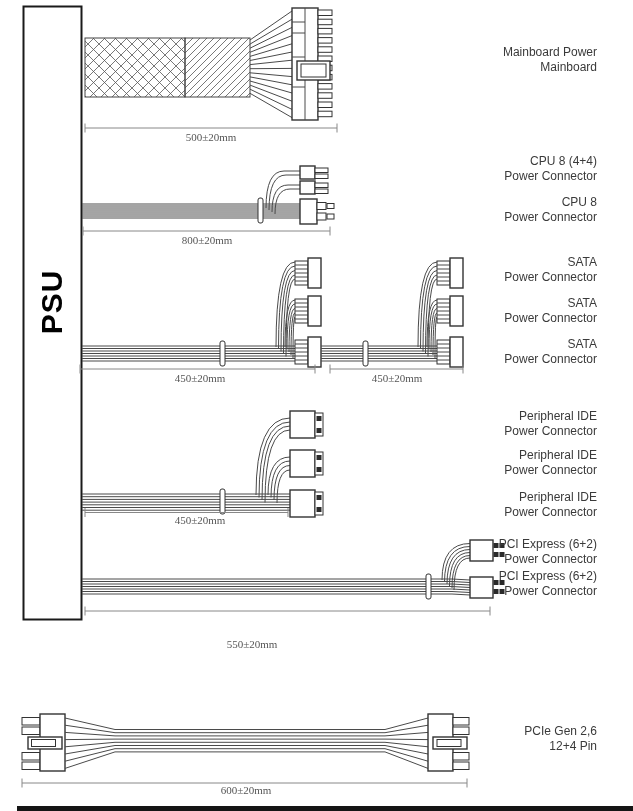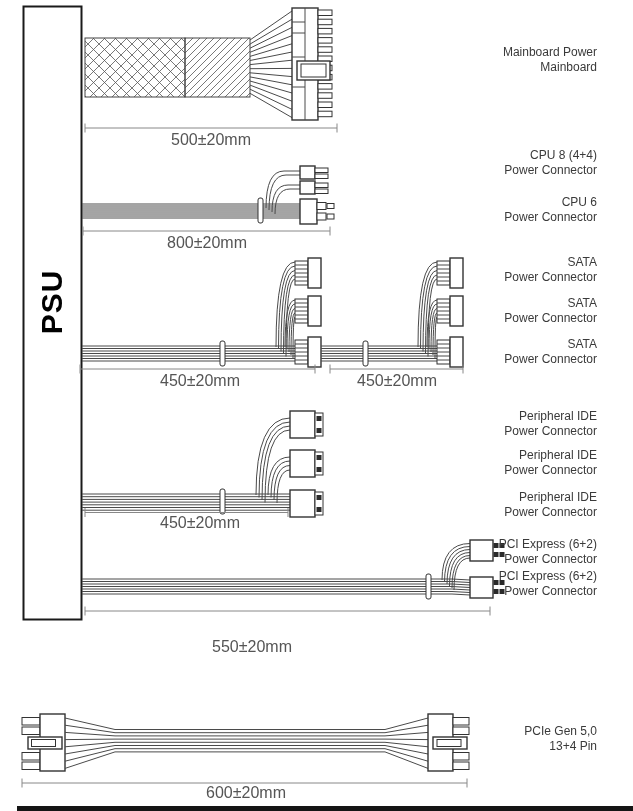--- a/index.html
+++ b/index.html
@@ -11,21 +11,21 @@
   
   .wire{stroke:#4a4a4a;stroke-width:1;fill:none;}
   .body{fill:#fff;stroke:#333;stroke-width:1.4;}
   .thin{fill:#fff;stroke:#333;stroke-width:1;}
   .dark{fill:#2a2a2a;stroke:none;}
   .hatchline{stroke:#555;stroke-width:0.8;}
   .dimline{stroke:#888;stroke-width:1;}
   
   .clabel{position:absolute;right:36px;text-align:right;font-size:12px;line-height:14.5px;color:#3a3a3a;}
   .clabel span{display:block;}
-  .dim{position:absolute;transform:translateX(-50%);font-size:16px;color:#555;white-space:nowrap;}
+  .dim{position:absolute;transform:translateX(-50%);font-size:11px;color:#555;white-space:nowrap;font-family:Liberation Serif, serif;}
   .psu-text{position:absolute;left:52px;top:302px;transform:translate(-50%,-50%) rotate(-90deg);
     font-size:30px;font-weight:700;letter-spacing:1px;color:#000;}
 </style>
 </head>
 <body>
 
 <div class="canvas">
 
 <svg class="art" width="633" height="811" viewBox="0 0 633 811">
   <defs>
@@ -337,26 +337,26 @@
     <rect x="17" y="806" width="616" height="5" fill="#151515"></rect>
   </g>
 </svg>
 
 <div class="psu-text">PSU</div>
 
 <div class="clabel" style="top:45px">
   <span>Mainboard Power</span>
   <span>Mainboard</span>
 </div>
-<div class="clabel" style="top:148px">
+<div class="clabel" style="top:154px">
   <span>CPU 8 (4+4)</span>
   <span>Power Connector</span>
 </div>
 <div class="clabel" style="top:195px">
-  <span>CPU 6</span>
+  <span>CPU 8</span>
   <span>Power Connector</span>
 </div>
 <div class="clabel" style="top:255px">
   <span>SATA</span>
   <span>Power Connector</span>
 </div>
 <div class="clabel" style="top:296px">
   <span>SATA</span>
   <span>Power Connector</span>
 </div>
@@ -378,22 +378,22 @@
 </div>
 <div class="clabel" style="top:537px">
   <span>PCI Express (6+2)</span>
   <span>Power Connector</span>
 </div>
 <div class="clabel" style="top:569px">
   <span>PCI Express (6+2)</span>
   <span>Power Connector</span>
 </div>
 <div class="clabel" style="top:724px">
-  <span>PCIe Gen 5,0</span>
-  <span>13+4 Pin</span>
+  <span>PCIe Gen 2,6</span>
+  <span>12+4 Pin</span>
 </div>
 
 <div class="dim" style="left:211px;top:131px">500±20mm</div>
 <div class="dim" style="left:207px;top:234px">800±20mm</div>
 <div class="dim" style="left:200px;top:372px">450±20mm</div>
 <div class="dim" style="left:397px;top:372px">450±20mm</div>
 <div class="dim" style="left:200px;top:514px">450±20mm</div>
 <div class="dim" style="left:252px;top:638px">550±20mm</div>
 <div class="dim" style="left:246px;top:784px">600±20mm</div>
 

